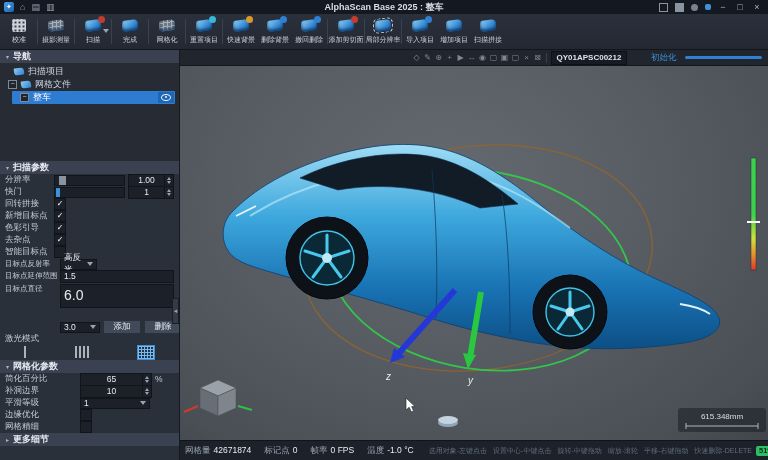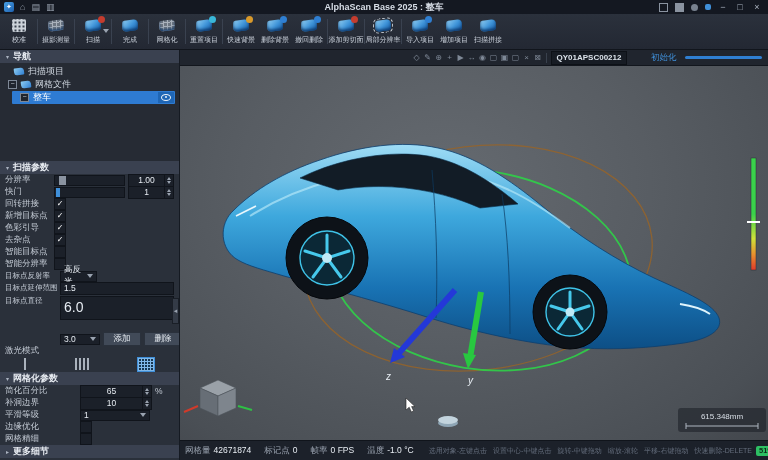--- a/index.html
+++ b/index.html
@@ -314,24 +314,20 @@
     </div>
     <div class="prow">
       <span class="plabel w46">去杂点</span>
       <span class="cb on"></span>
     </div>
     <div class="prow">
       <span class="plabel w46">智能目标点</span>
       <span class="cb"></span>
     </div>
     <div class="prow">
-      <span class="plabel w46">智能分辨率</span>
-      <span class="cb"></span>
-    </div>
-    <div class="prow">
       <span class="plabel w52">目标点反射率</span>
       <div class="select w58">
         <span>高反光</span>
         <span class="scaret"></span>
       </div>
     </div>
     <div class="prow">
       <span class="plabel w52">目标点延伸范围</span>
       <div class="tinput">1.5</div>
     </div>

